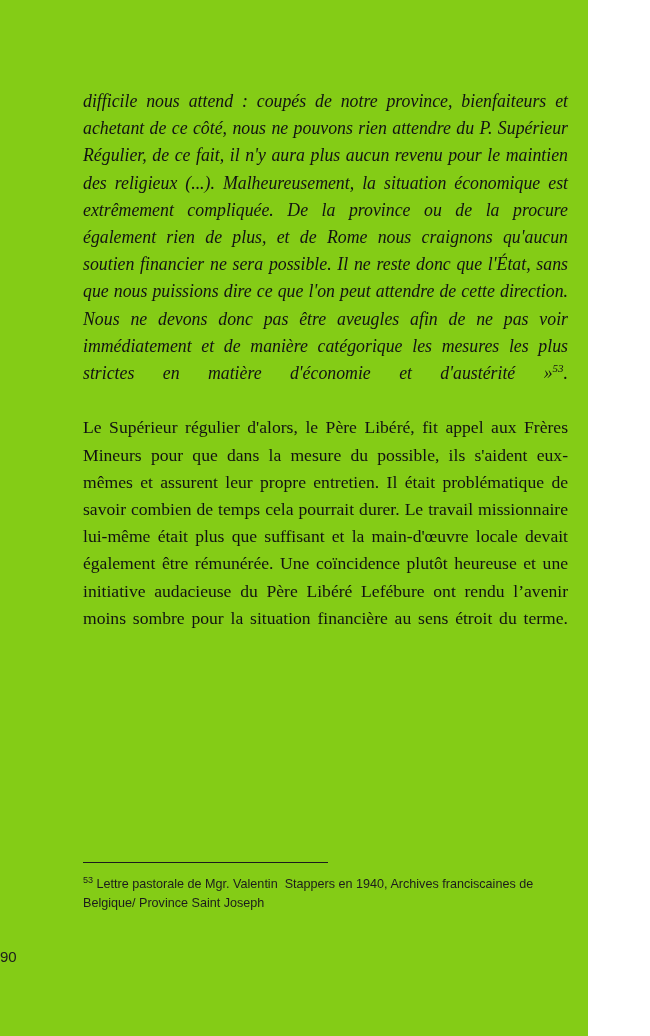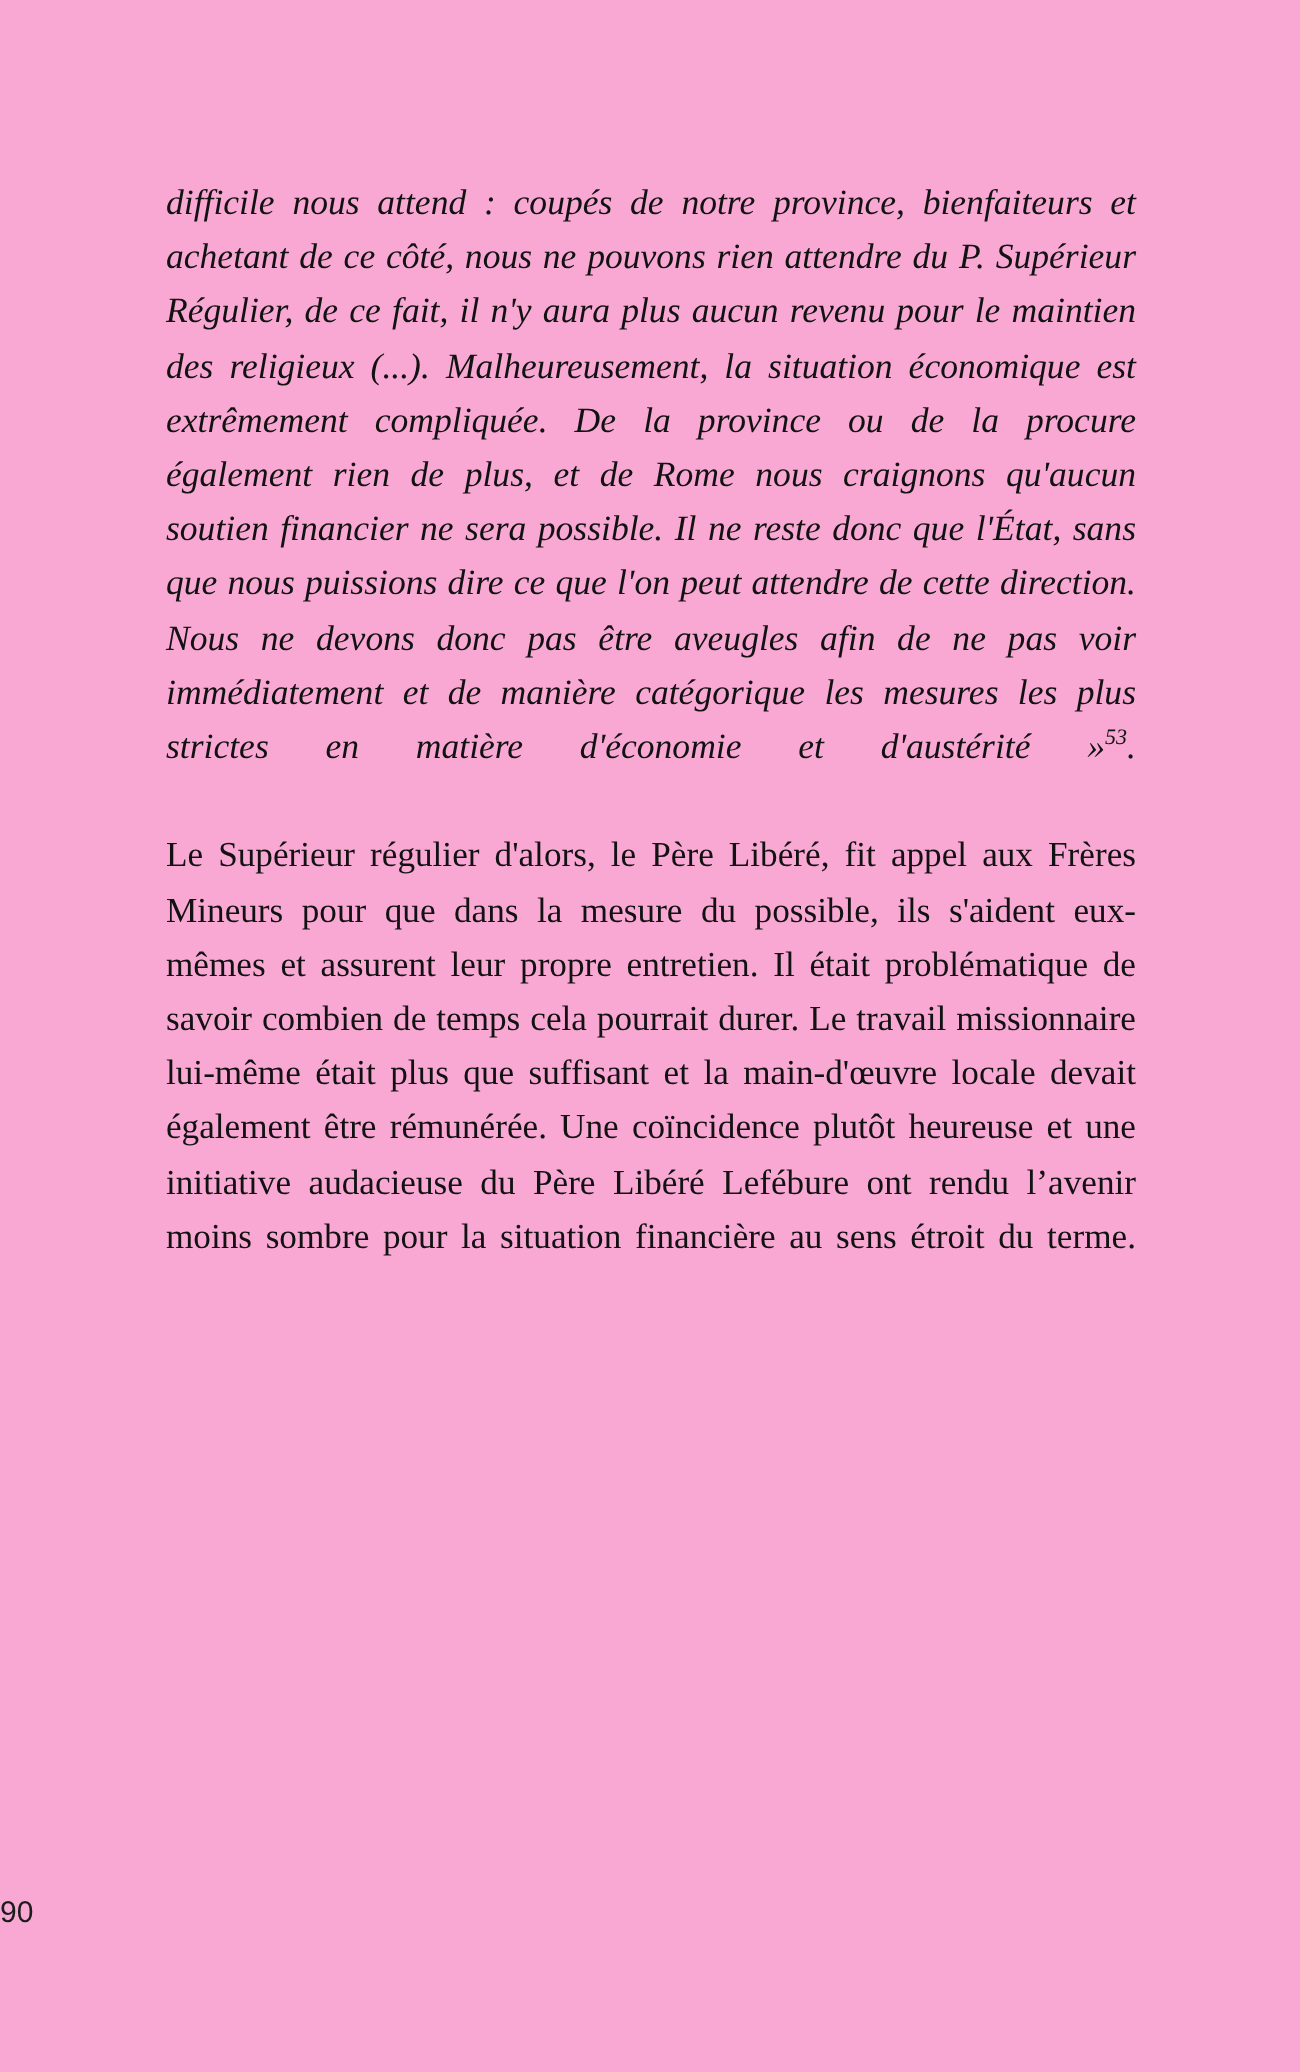--- a/index.html
+++ b/index.html
@@ -15,23 +15,23 @@
     overflow: hidden;
     font-family: "Liberation Serif", "DejaVu Serif", serif;
     color: #1a1a1a;
     -webkit-font-smoothing: antialiased;
   }
 
   .page {
     position: absolute;
     left: 0;
     top: 0;
-    width: 650px;
+    width: 588px;
     height: 1036px;
-    background: #f9a8d4;
+    background: #84cc16;
   }
 
   .text-column {
     position: absolute;
     left: 83px;
     top: 88px;
     width: 485px;
   }
 
   p {
@@ -118,16 +118,20 @@
 
     <p class="quote"><span>difficile nous attend : coupés de notre province, bienfaiteurs et achetant de ce côté, nous ne pouvons rien attendre du P. Supérieur Régulier, de ce fait, il n'y aura plus aucun revenu pour le maintien des religieux (...). Malheureusement, la situation économique est extrêmement compliquée. De la province ou de la procure également rien de plus, et de Rome nous craignons qu'aucun soutien financier ne sera possible. Il ne reste donc que l'État, sans que nous puissions dire ce que l'on peut attendre de cette direction. Nous ne devons donc pas être aveugles afin de ne pas voir immédiatement et de manière catégorique les mesures les plus strictes en matière d'économie et d'austérité »</span><sup class="fn-ref">53</sup><span>.</span></p>
 
     <p class="body-par">Le Supérieur régulier d'alors, le Père Libéré, fit appel aux Frères Mineurs pour que dans la mesure du possible, ils s'aident eux-mêmes et assurent leur propre entretien. Il était problématique de savoir combien de temps cela pourrait durer. Le travail missionnaire lui-même était plus que suffisant et la main-d'œuvre locale devait également être rémunérée. Une coïncidence plutôt heureuse et une initiative audacieuse du Père Libéré Lefébure ont rendu l’avenir moins sombre pour la situation financière au sens étroit du terme.</p>
 
 
 
 
   </div>
 
+  <div class="footnote-zone">
+    <hr class="footnote-rule">
+    <p class="footnote"><sup class="fn-num">53</sup><span> Lettre pastorale de Mgr. Valentin  Stappers en 1940, Archives franciscaines de Belgique/ Province Saint Joseph</span></p>
+  </div>
 
   <div class="page-number">90</div>
 
 </div>
 
 </body></html>

